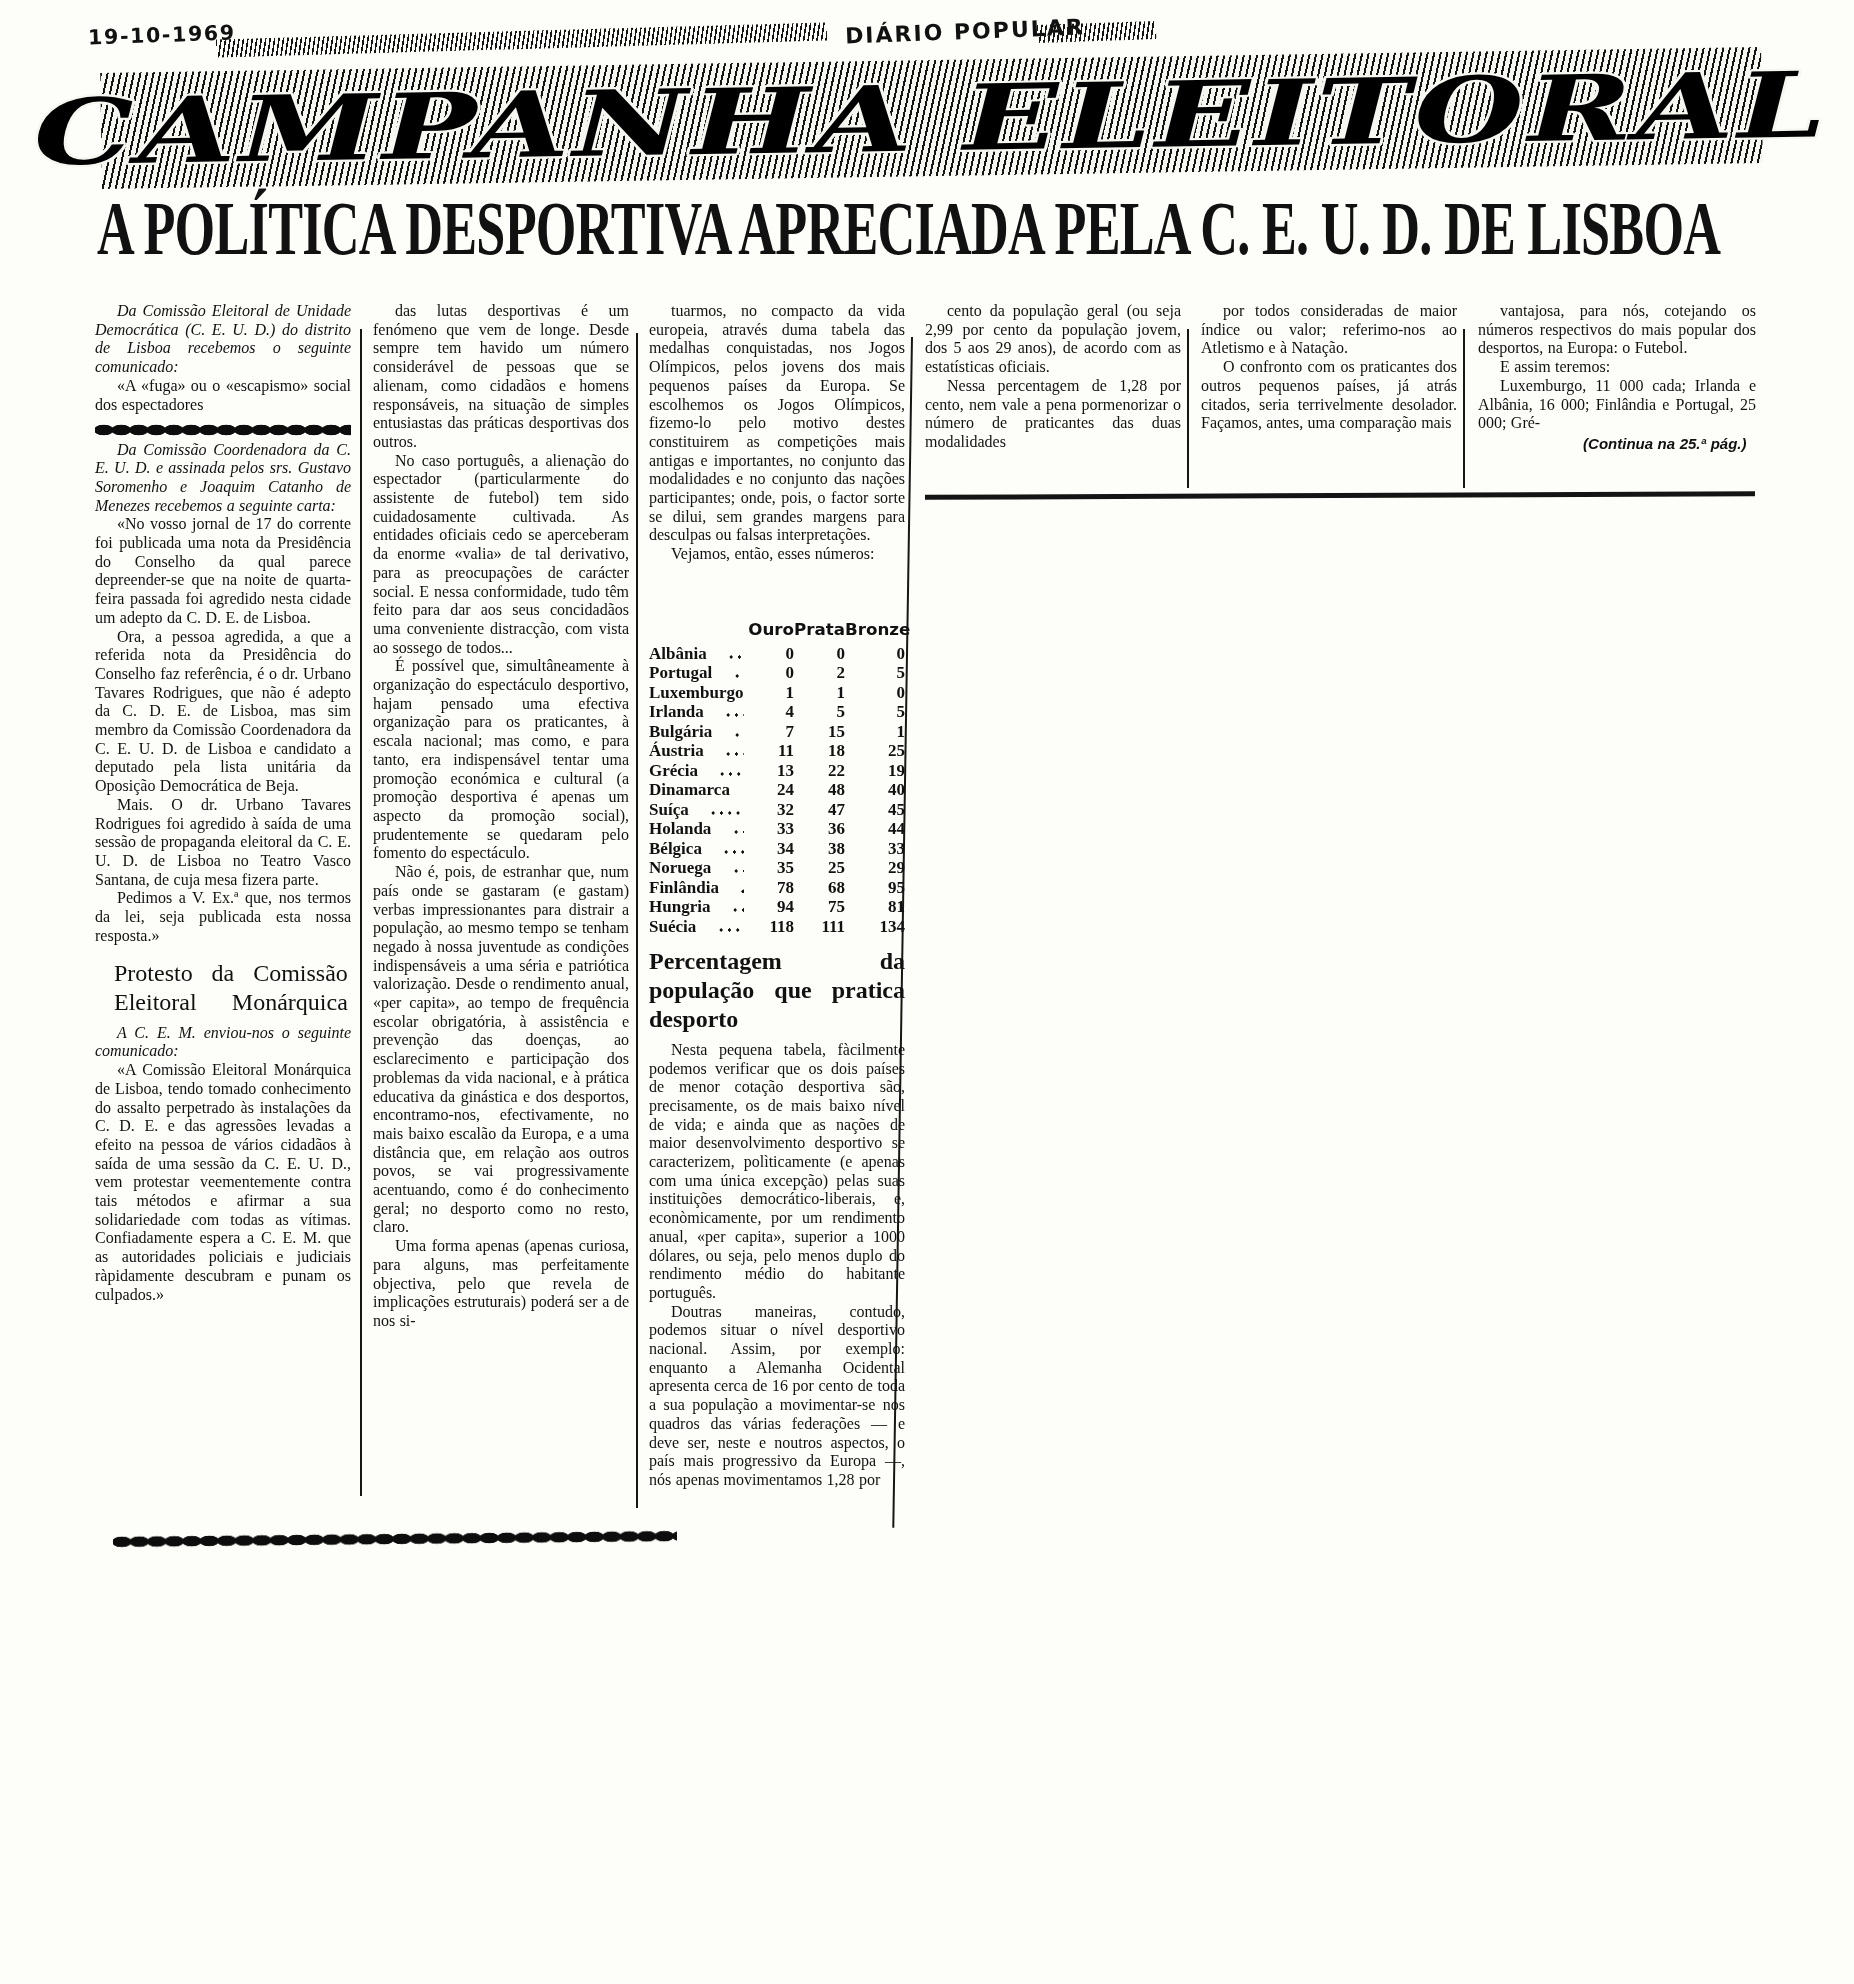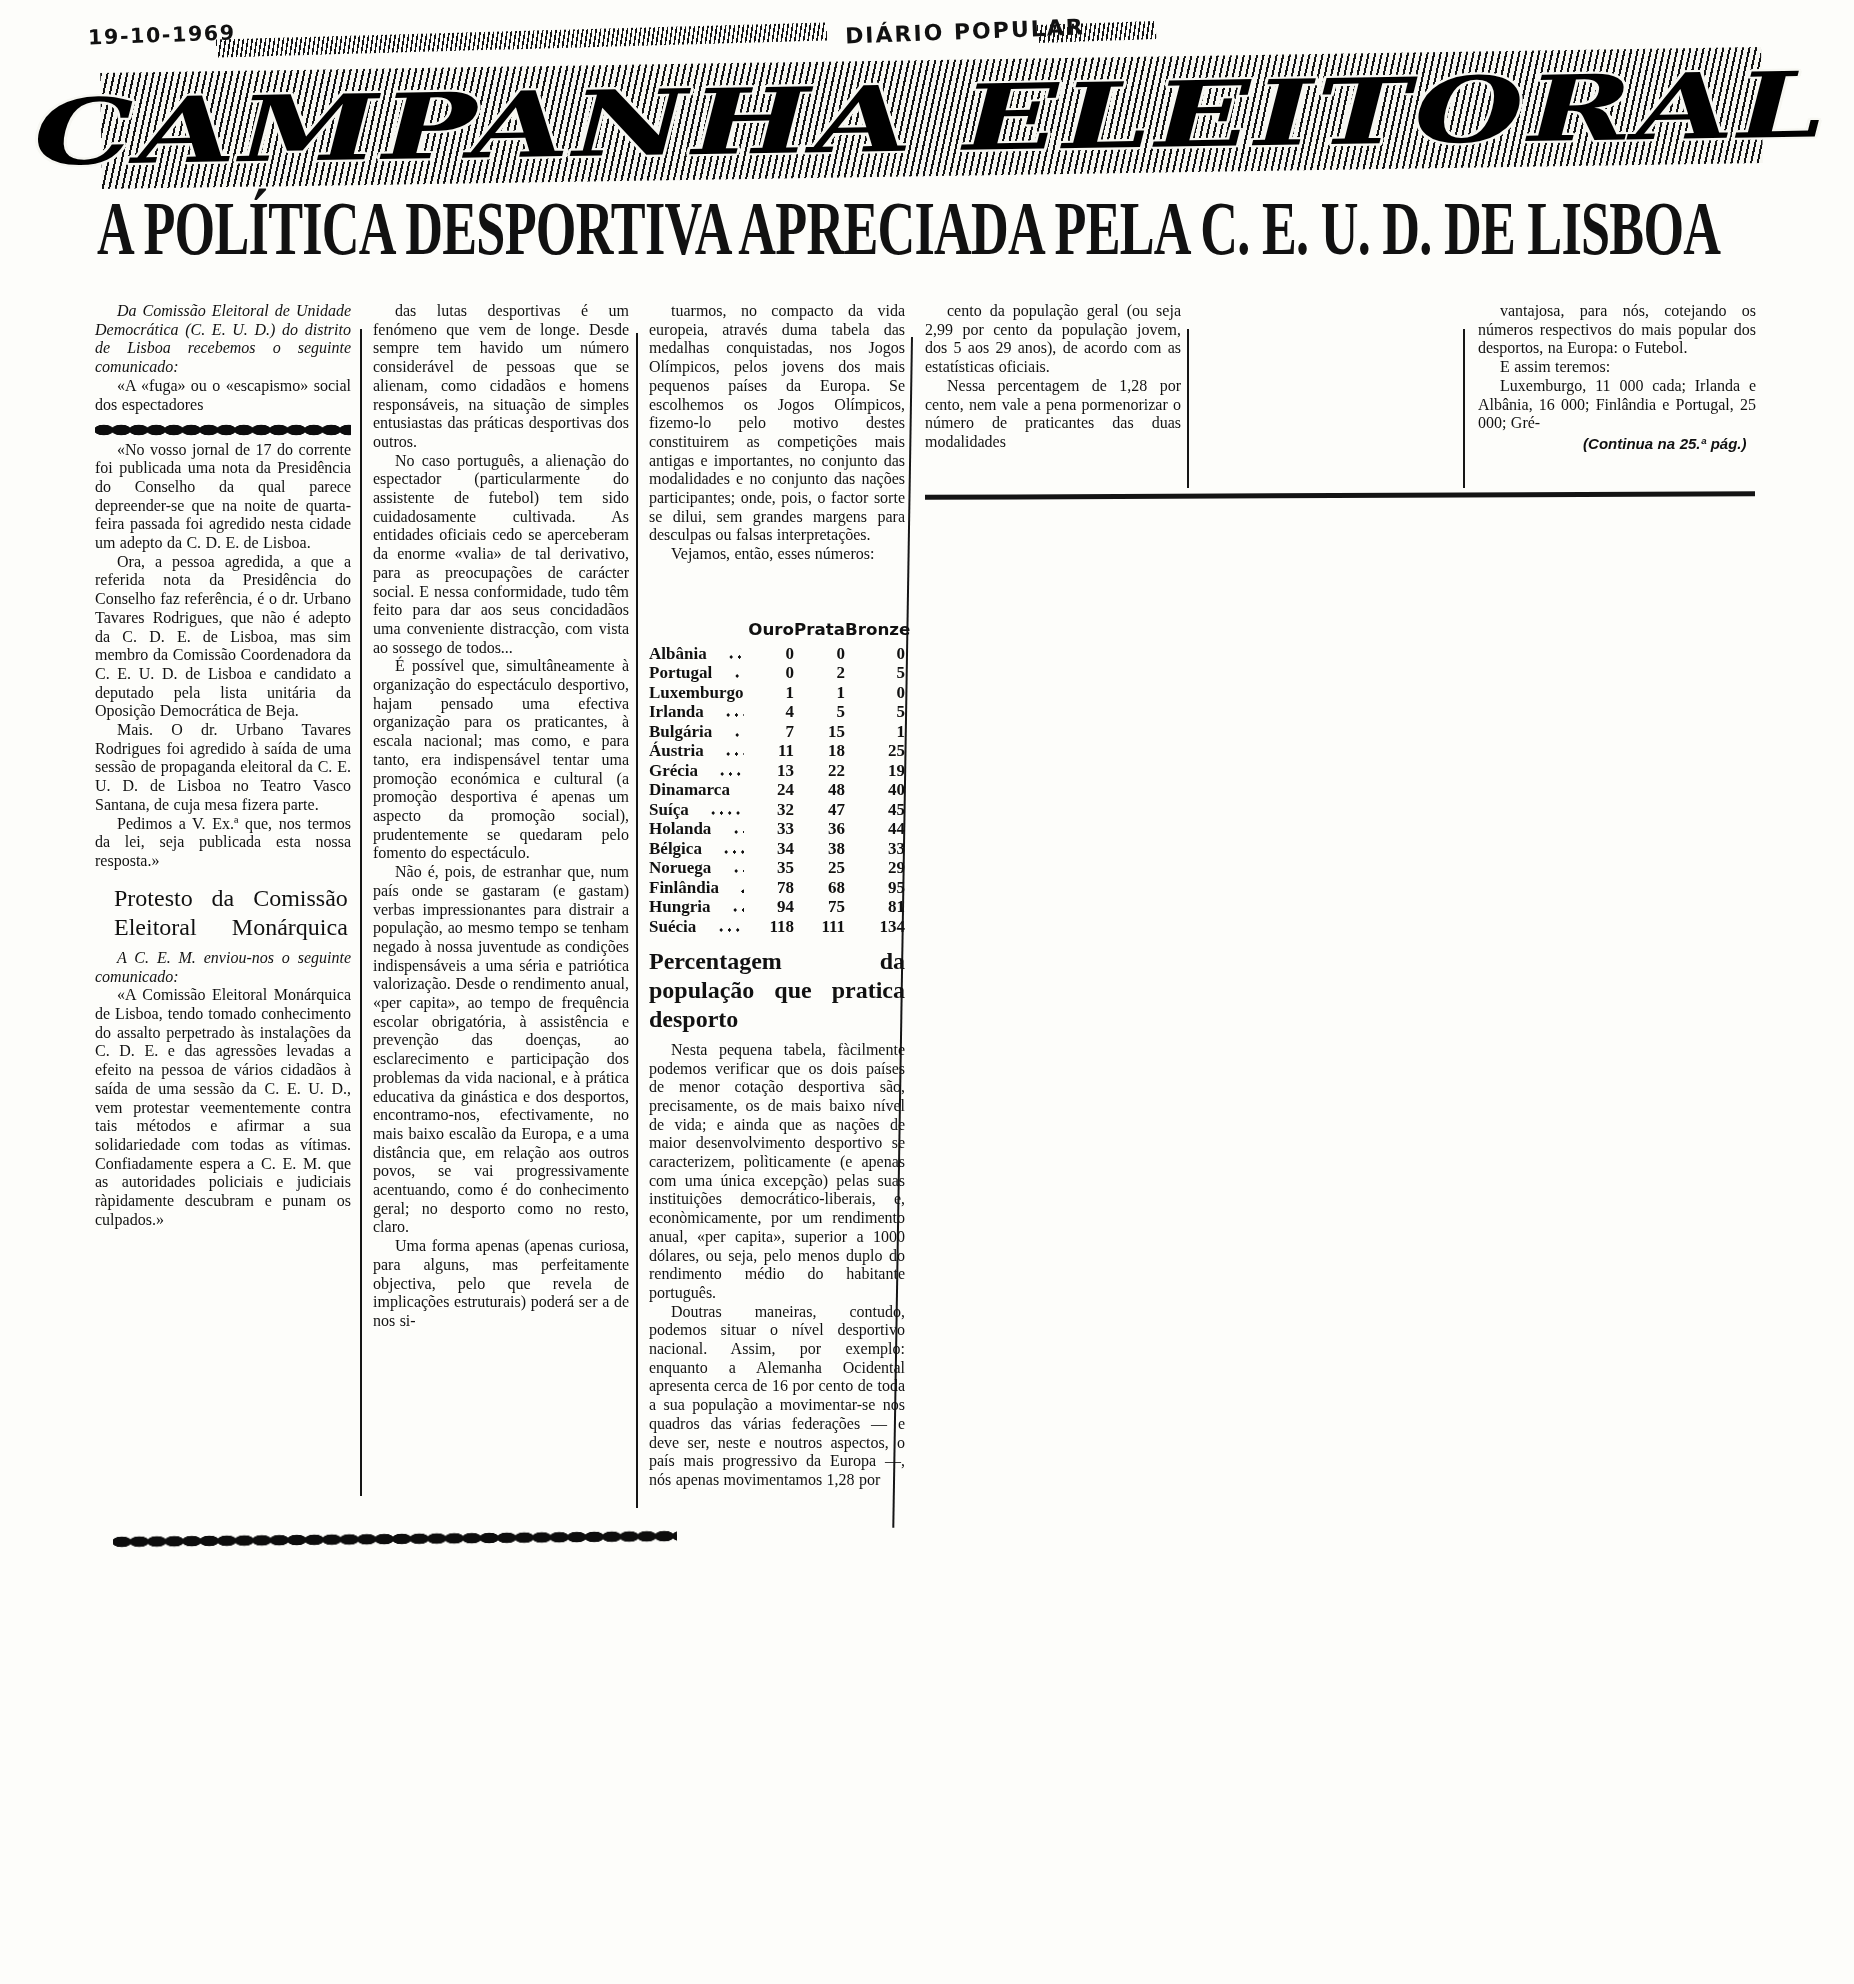--- a/index.html
+++ b/index.html
@@ -99,20 +99,21 @@
   <div class="vrule vr23"></div>
   <div class="vrule vr34"></div>
   <div class="vrule vr45"></div>
   <div class="vrule vr56"></div>
   <div class="hrule-short"></div>
 
   <div class="col c1">
     <p class="para italic">Da Comissão Eleitoral de Unidade Democrática (C. E. U. D.) do distrito de Lisboa recebemos o seguinte comunicado:</p>
     <p class="para">«A «fuga» ou o «escapismo» social dos espectadores</p>
     <div class="wavy wavy-inline"></div>
+    <p class="para italic">Da Comissão Coordenadora da C. E. U. D. e assinada pelos srs. Gustavo Soromenho e Joaquim Catanho de Menezes recebemos a seguinte carta:</p>
     <p class="para">«No vosso jornal de 17 do corrente foi publicada uma nota da Presidência do Conselho da qual parece depreender-se que na noite de quarta-feira passada foi agredido nesta cidade um adepto da C. D. E. de Lisboa.</p>
     <p class="para">Ora, a pessoa agredida, a que a referida nota da Presidência do Conselho faz referência, é o dr. Urbano Tavares Rodrigues, que não é adepto da C. D. E. de Lisboa, mas sim membro da Comissão Coordenadora da C. E. U. D. de Lisboa e candidato a deputado pela lista unitária da Oposição Democrática de Beja.</p>
     <p class="para">Mais. O dr. Urbano Tavares Rodrigues foi agredido à saída de uma sessão de propaganda eleitoral da C. E. U. D. de Lisboa no Teatro Vasco Santana, de cuja mesa fizera parte.</p>
     <p class="para">Pedimos a V. Ex.ª que, nos termos da lei, seja publicada esta nossa resposta.»</p>
     <div class="protest-heading">Protesto da Comissão Eleitoral Monárquica</div>
     <p class="para italic">A C. E. M. enviou-nos o seguinte comunicado:</p>
     <p class="para">«A Comissão Eleitoral Monárquica de Lisboa, tendo tomado conhecimento do assalto perpetrado às instalações da C. D. E. e das agressões levadas a efeito na pessoa de vários cidadãos à saída de uma sessão da C. E. U. D., vem protestar veementemente contra tais métodos e afirmar a sua solidariedade com todas as vítimas. Confiadamente espera a C. E. M. que as autoridades policiais e judiciais ràpidamente descubram e punam os culpados.»</p>
   </div>
 
   <div class="col c2">
@@ -274,20 +275,24 @@
     <div class="section-heading">Percentagem da população que pratica desporto</div>
     <p class="para">Nesta pequena tabela, fàcilmente podemos verificar que os dois países de menor cotação desportiva são, precisamente, os de mais baixo nível de vida; e ainda que as nações de maior desenvolvimento desportivo se caracterizem, polìticamente (e apenas com uma única excepção) pelas suas instituições democrático-liberais, e, econòmicamente, por um rendimento anual, «per capita», superior a 1000 dólares, ou seja, pelo menos duplo do rendimento médio do habitante português.</p>
     <p class="para">Doutras maneiras, contudo, podemos situar o nível desportivo nacional. Assim, por exemplo: enquanto a Alemanha Ocidental apresenta cerca de 16 por cento de toda a sua população a movimentar-se nos quadros das várias federações — e deve ser, neste e noutros aspectos, o país mais progressivo da Europa —, nós apenas movimentamos 1,28 por</p>
   </div>
 
   <div class="col c4">
     <p class="para">cento da população geral (ou seja 2,99 por cento da população jovem, dos 5 aos 29 anos), de acordo com as estatísticas oficiais.</p>
     <p class="para">Nessa percentagem de 1,28 por cento, nem vale a pena pormenorizar o número de praticantes das duas modalidades</p>
   </div>
 
+  <div class="col c5">
+    <p class="para">por todos consideradas de maior índice ou valor; referimo-nos ao Atletismo e à Natação.</p>
+    <p class="para">O confronto com os praticantes dos outros pequenos países, já atrás citados, seria terrivelmente desolador. Façamos, antes, uma comparação mais</p>
+  </div>
 
   <div class="col c6">
     <p class="para">vantajosa, para nós, cotejando os números respectivos do mais popular dos desportos, na Europa: o Futebol.</p>
     <p class="para">E assim teremos:</p>
     <p class="para">Luxemburgo, 11 000 cada; Irlanda e Albânia, 16 000; Finlândia e Portugal, 25 000; Gré-</p>
     <div class="continua">(Continua na 25.ª pág.)</div>
   </div>
 
   <div class="wavy wavy-bottom"></div>
 

